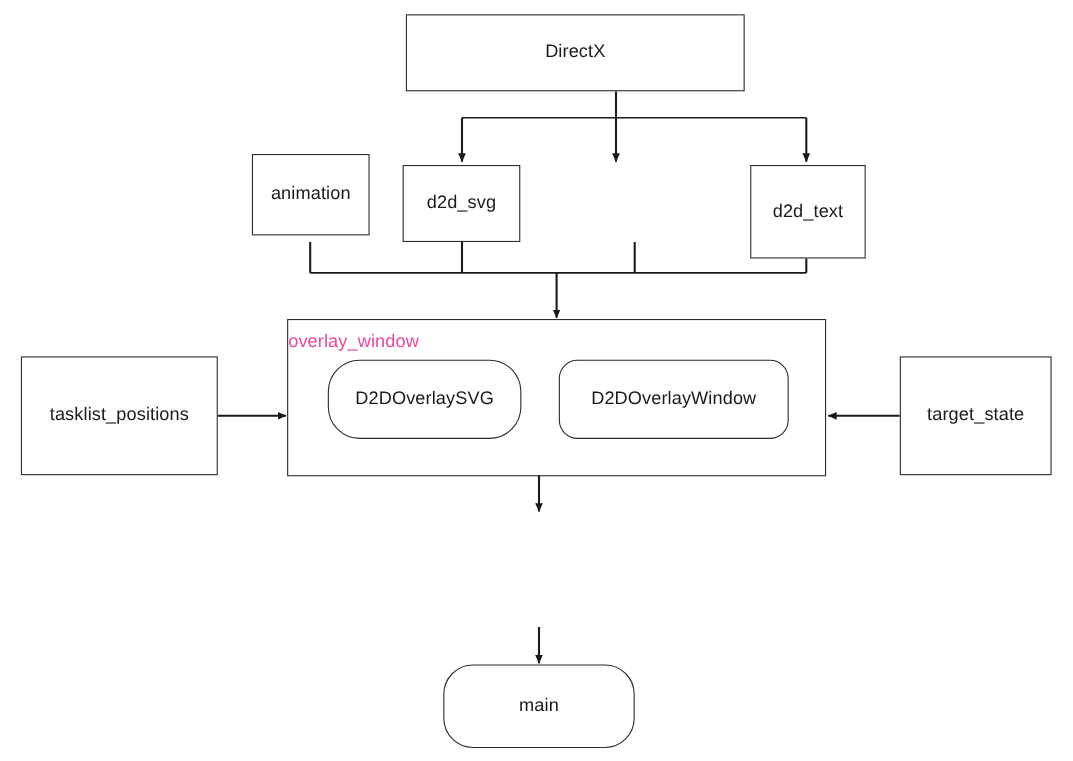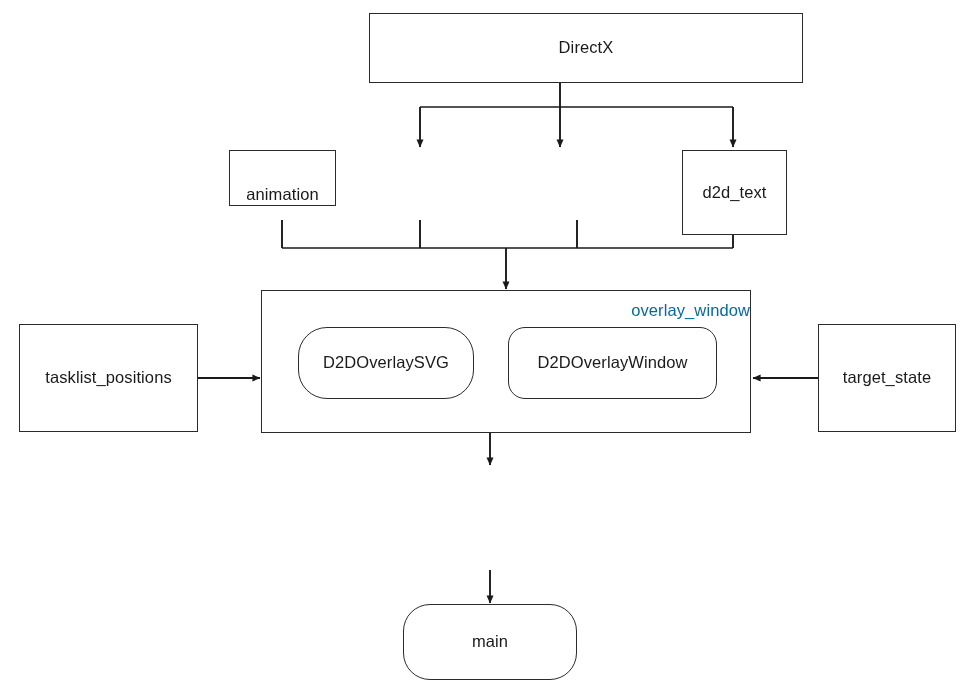--- a/index.html
+++ b/index.html
@@ -44,23 +44,23 @@
   }
   .node.container {
     display: block;
     background: transparent;
   }
   .container-title {
     position: absolute;
     left: 0;
     right: 0;
     top: 10px;
-    text-align: right;
+    text-align: left;
     font-size: 16.5px;
-    color: #0369a1;
+    color: #ec4899;
   }
   .node-label {
     display: block;
     padding: 0 6px;
   }
 </style>
 </head>
 <body>
 
 <div id="diagram-root">
@@ -96,28 +96,31 @@
       <path d="M 198 378 L 260 378" marker-end="url(#arrowhead)"></path>
 
       <path d="M 818 378 L 753 378" marker-end="url(#arrowhead)"></path>
 
       <path d="M 490 432 L 490 465" marker-end="url(#arrowhead)"></path>
 
       <path d="M 490 570 L 490 603" marker-end="url(#arrowhead)"></path>
     </g>
   </svg>
 
-  <div class="node" style="left:369px; top:13px; width:434px; height:70px;">
+  <div class="node" style="left:369px; top:13px; width:308px; height:70px;">
     <span class="node-label">DirectX</span>
   </div>
 
-  <div class="node" style="left:229px; top:150px; width:107px; height:56px;align-items:flex-end;">
+  <div class="node" style="left:229px; top:140px; width:107px; height:74px;">
     <span class="node-label">animation</span>
   </div>
 
+  <div class="node" style="left:366px; top:150px; width:107px; height:70px;">
+    <span class="node-label">d2d_svg</span>
+  </div>
 
 
   <div class="node" style="left:682px; top:150px; width:105px; height:85px;">
     <span class="node-label">d2d_text</span>
   </div>
 
   <div class="node container" style="left:261px; top:290px; width:490px; height:143px;">
     <span class="container-title">overlay_window</span>
   </div>
 

